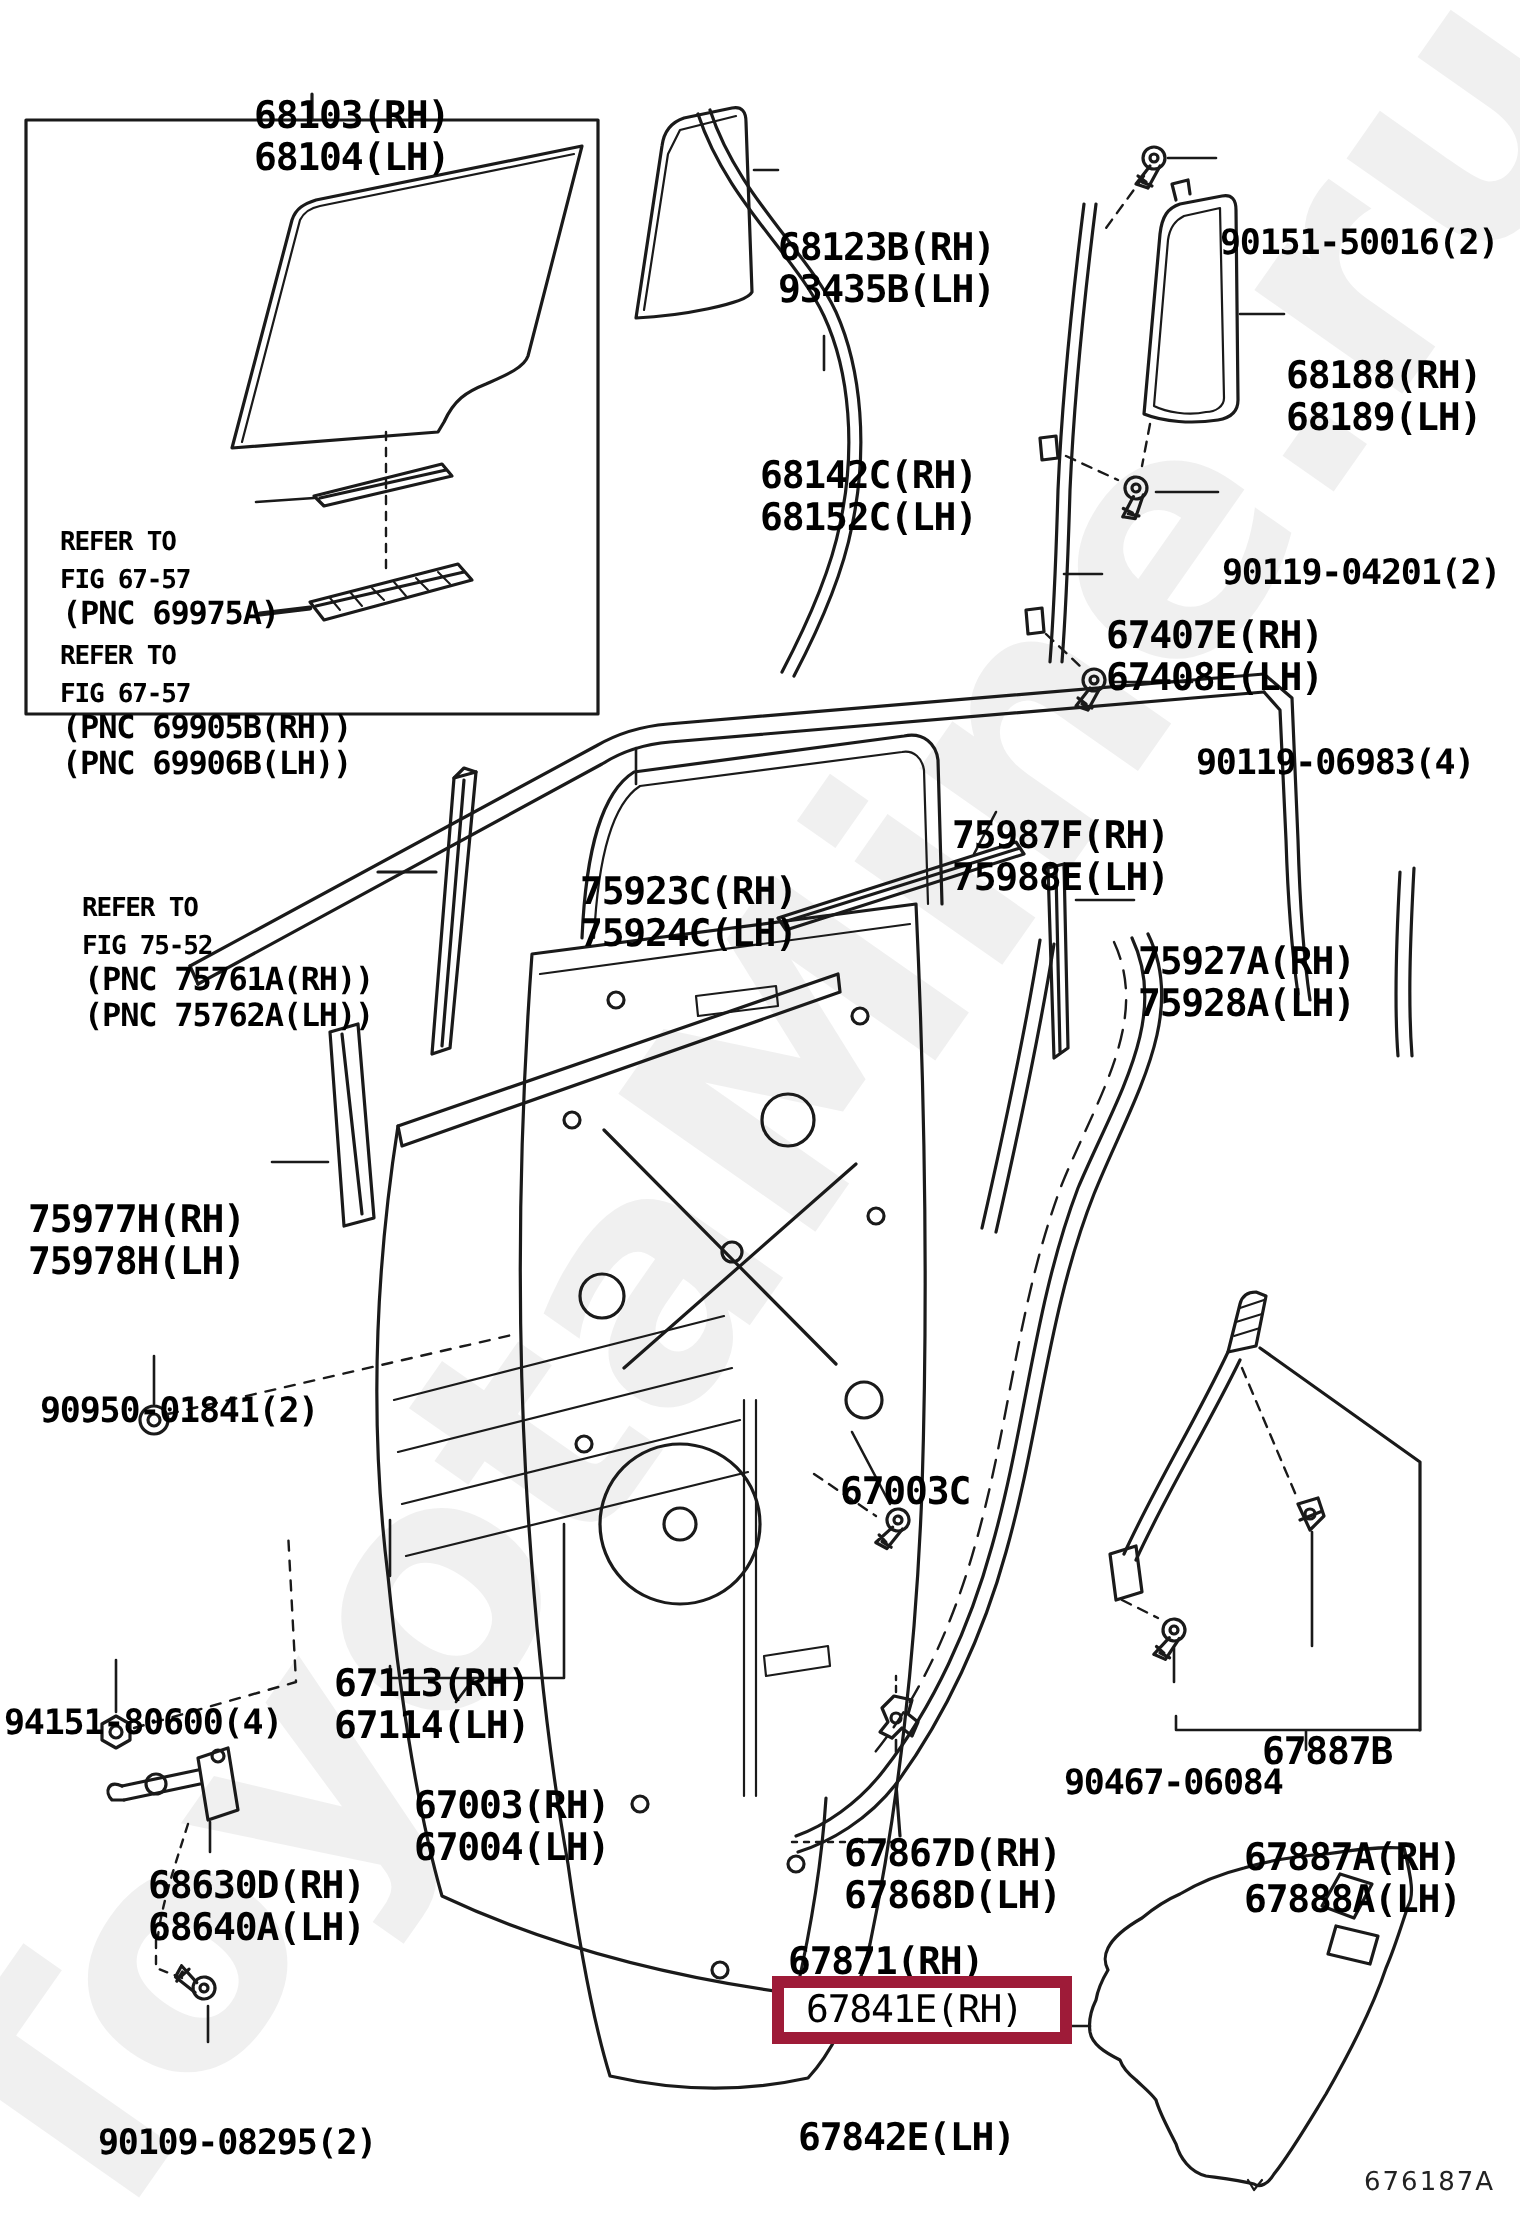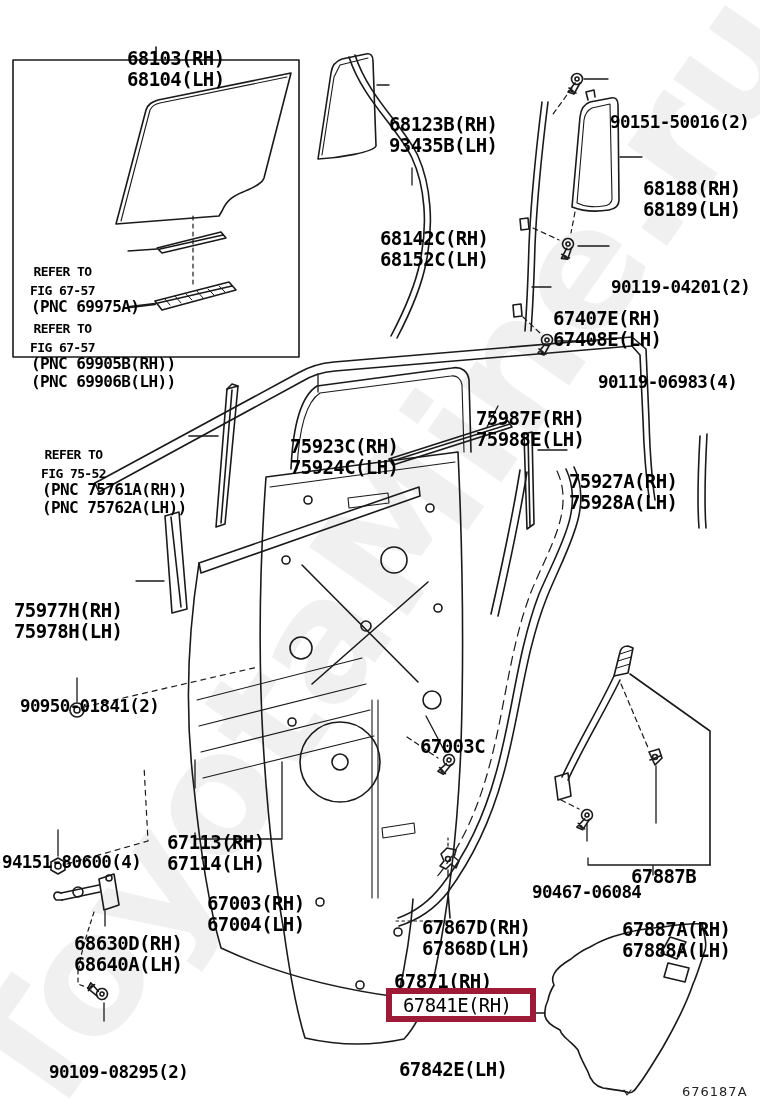--- a/index.html
+++ b/index.html
@@ -3,21 +3,21 @@
 <meta charset="utf-8">
 <style>
   html,body{margin:0;padding:0;background:#888;}
   .stage{position:relative;width:760px;height:1112px;background:#ffffff;overflow:hidden;
          font-family:"DejaVu Sans Mono", monospace;}
   .watermark{position:absolute;left:50%;top:50%;transform:translate(-50%,-50%) rotate(-55deg);
              font-family:"DejaVu Sans", sans-serif;font-weight:bold;font-size:165px;
              color:rgba(60,60,60,0.08);white-space:nowrap;z-index:1;user-select:none;}
   svg.art{position:absolute;left:0;top:0;z-index:2;}
   .lbl{position:absolute;font-weight:bold;font-size:19px;line-height:21px;color:#000;
-       letter-spacing:-0.6px;white-space:pre;z-index:3;text-align:center;}
+       letter-spacing:-0.6px;white-space:pre;z-index:3;}
   .lbl span{display:block;}
   .num{font-size:17.5px;line-height:20px;}
   .refer{font-size:13px;line-height:19px;}
   .pnc{font-weight:bold;font-size:16px;line-height:17.5px;letter-spacing:-0.6px;}
   .hlbox{position:absolute;left:386px;top:988px;width:127px;height:22px;
          border:6px solid #9e1b38;background:#fff;z-index:4;
          display:flex;align-items:center;padding-left:11px;
          font-weight:normal;font-size:19px;letter-spacing:-0.6px;color:#000;}
   .figcode{position:absolute;left:682px;top:1084px;z-index:3;
            font-family:"DejaVu Sans", sans-serif;font-size:13px;color:#222;letter-spacing:1px;}

